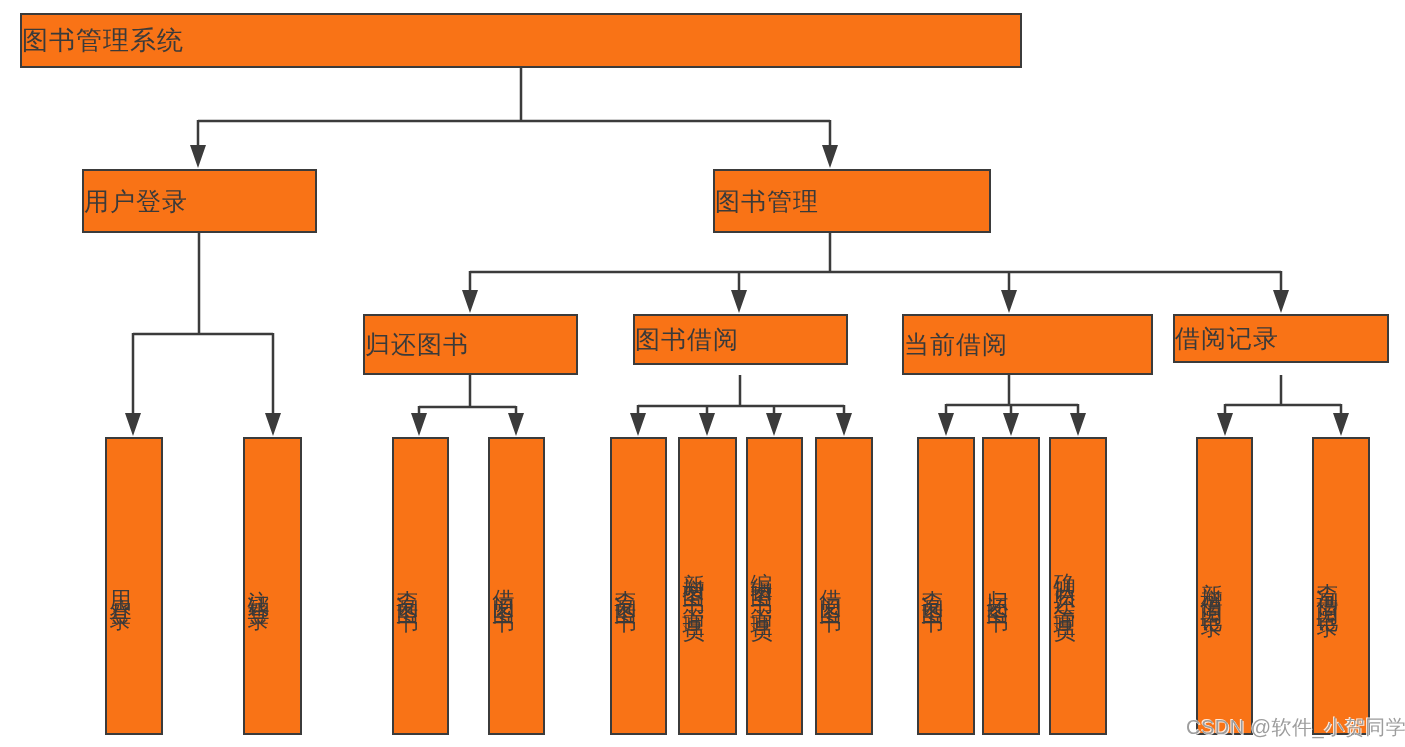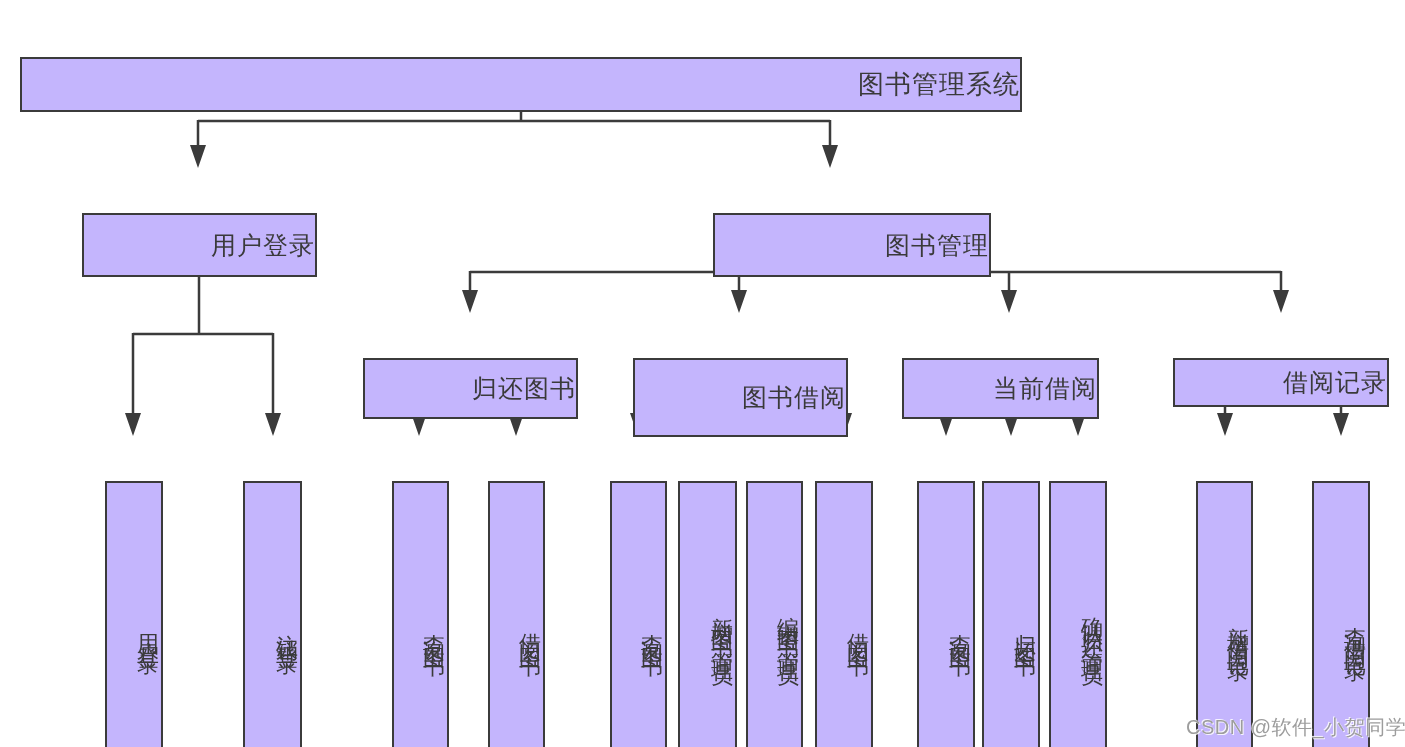--- a/index.html
+++ b/index.html
@@ -12,28 +12,27 @@
     overflow: hidden;
   }
   .connectors {
     position: absolute;
     left: 0; top: 0;
     width: 1405px; height: 747px;
   }
   .node {
     position: absolute;
     box-sizing: border-box;
-    background: #c4b5fd;
+    background: #f97316;
     border: 2.5px solid #3b3b3b;
     color: #3a3a3a;
     display: flex;
     align-items: center;
-    justify-content: flex-end;
+    justify-content: flex-start;
     z-index: 2;
-    margin-top: 44px;
   }
   .node.h .label {
     font-size: 25px;
     letter-spacing: 1px;
     white-space: nowrap;
   }
   .node.root .label { font-size: 26px; }
   .node.v .label {
     writing-mode: vertical-rl;
     text-orientation: mixed;
@@ -123,24 +122,24 @@
   <div class="node h" style="left:82px; top:169px; width:235px; height:64px;">
     <span class="label">用户登录</span>
   </div>
   <div class="node h" style="left:713px; top:169px; width:278px; height:64px;">
     <span class="label">图书管理</span>
   </div>
 
   <div class="node h" style="left:363px; top:314px; width:215px; height:61px;">
     <span class="label">归还图书</span>
   </div>
-  <div class="node h" style="left:633px; top:314px; width:215px; height:79px;">
+  <div class="node h" style="left:633px; top:314px; width:215px; height:51px;">
     <span class="label">图书借阅</span>
   </div>
-  <div class="node h" style="left:902px; top:314px; width:197px; height:61px;padding-left:27px;">
+  <div class="node h" style="left:902px; top:314px; width:251px; height:61px;">
     <span class="label">当前借阅</span>
   </div>
   <div class="node h" style="left:1173px; top:314px; width:216px; height:49px;">
     <span class="label">借阅记录</span>
   </div>
 
   <div class="node v" style="left:105px; top:437px; width:58px; height:298px;">
     <span class="label">用户登录</span>
   </div>
   <div class="node v" style="left:243px; top:437px; width:59px; height:298px;">

